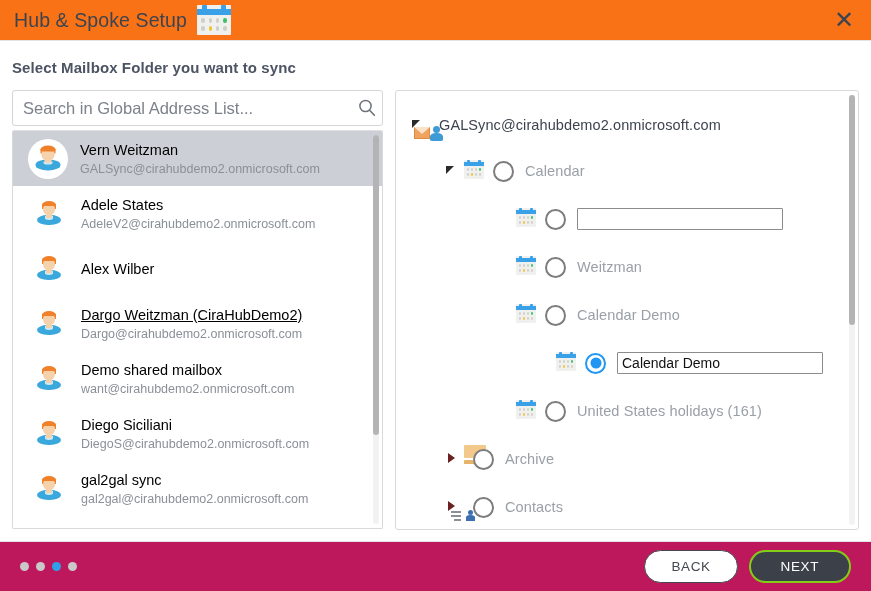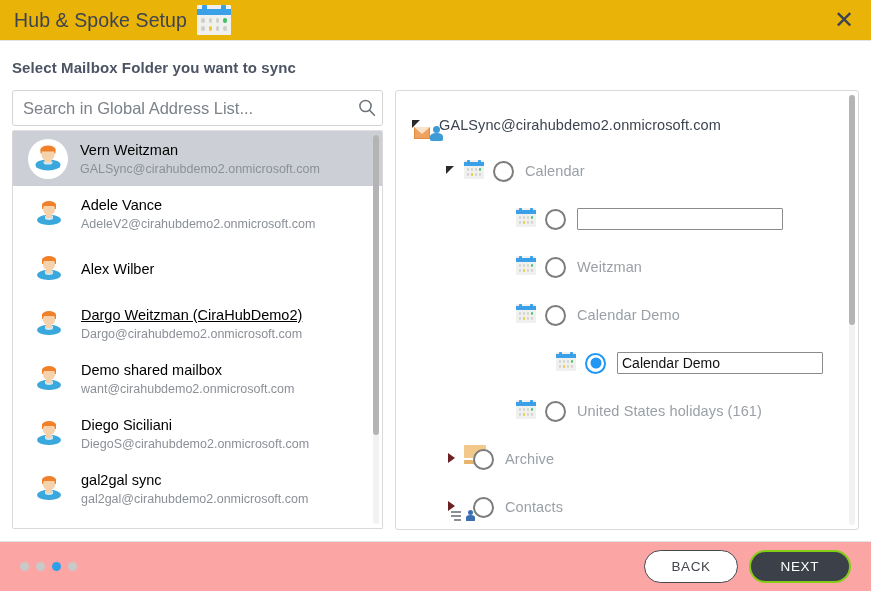--- a/index.html
+++ b/index.html
@@ -17,21 +17,21 @@
     display: flex; flex-direction: column;
   }
 
   
   .header {
     position: relative;
     height: 41px;
     flex: 0 0 41px;
     border-bottom: 1px solid #e3e3e3;
     display: flex; align-items: center;
-    background: #eab308;
+    background: #f97316;
   }
   .header-title {
     margin-left: 14px;
     font-size: 19.5px;
     color: #3d4450;
     font-weight: 400;
     letter-spacing: 0.1px;
     white-space: nowrap;
   }
   .header-icon {
@@ -419,21 +419,21 @@
     padding: 0 4px;
     outline: none;
     background: #fff;
   }
 
   
   .footer {
     flex: 0 0 50px;
     height: 50px;
     border-top: 1px solid #e3e3e3;
-    background: #fca5a5;
+    background: #be185d;
     display: flex;
     align-items: center;
     padding: 0 20px;
   }
   .dots { display: flex; gap: 7px; align-items: center; }
   .dots i {
     width: 9px; height: 9px;
     border-radius: 50%;
     background: #c9c9c9;
     display: block;
@@ -532,21 +532,21 @@
                   <span class="person">
                     <span class="body"></span>
                     <span class="collar"></span>
                     <span class="neck"></span>
                     <span class="hair"></span>
                     <span class="face"></span>
                     <span class="hair2"></span>
                   </span>
                 </span>
                 <span class="gal-text">
-                  <span class="gal-name" style="display: block;">Adele Vance</span>
+                  <span class="gal-name" style="display: block;">Adele States</span>
                   <span class="gal-mail" style="display: block;">AdeleV2@cirahubdemo2.onmicrosoft.com</span>
                 </span>
               </div>
               <div class="gal-row">
                 <span class="gal-avatar">
                   <span class="person">
                     <span class="body"></span>
                     <span class="collar"></span>
                     <span class="neck"></span>
                     <span class="hair"></span>

